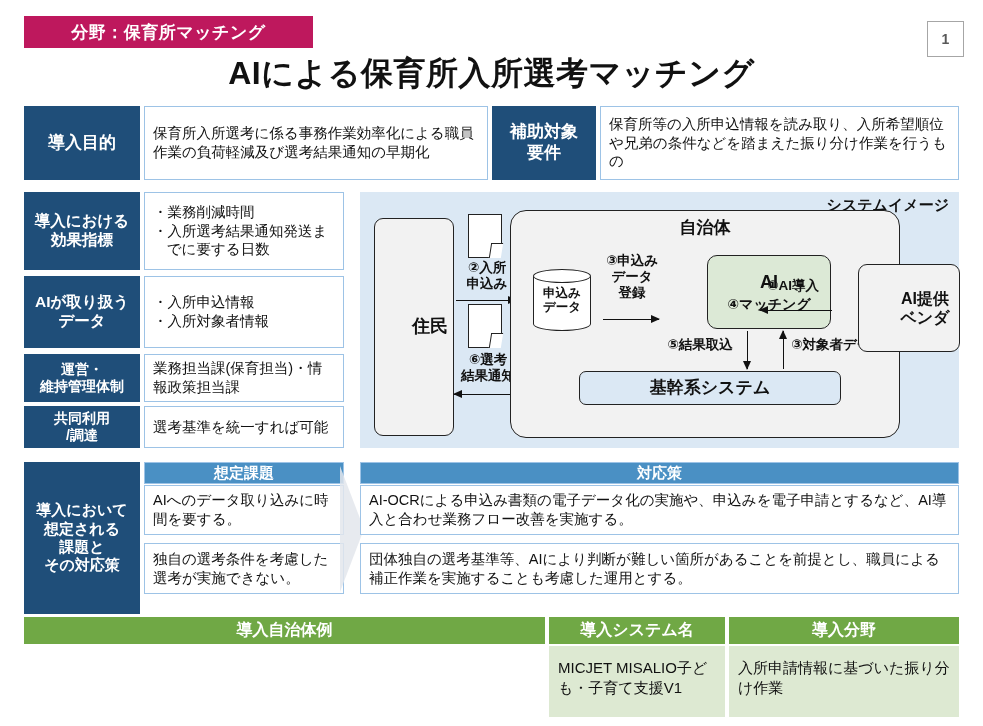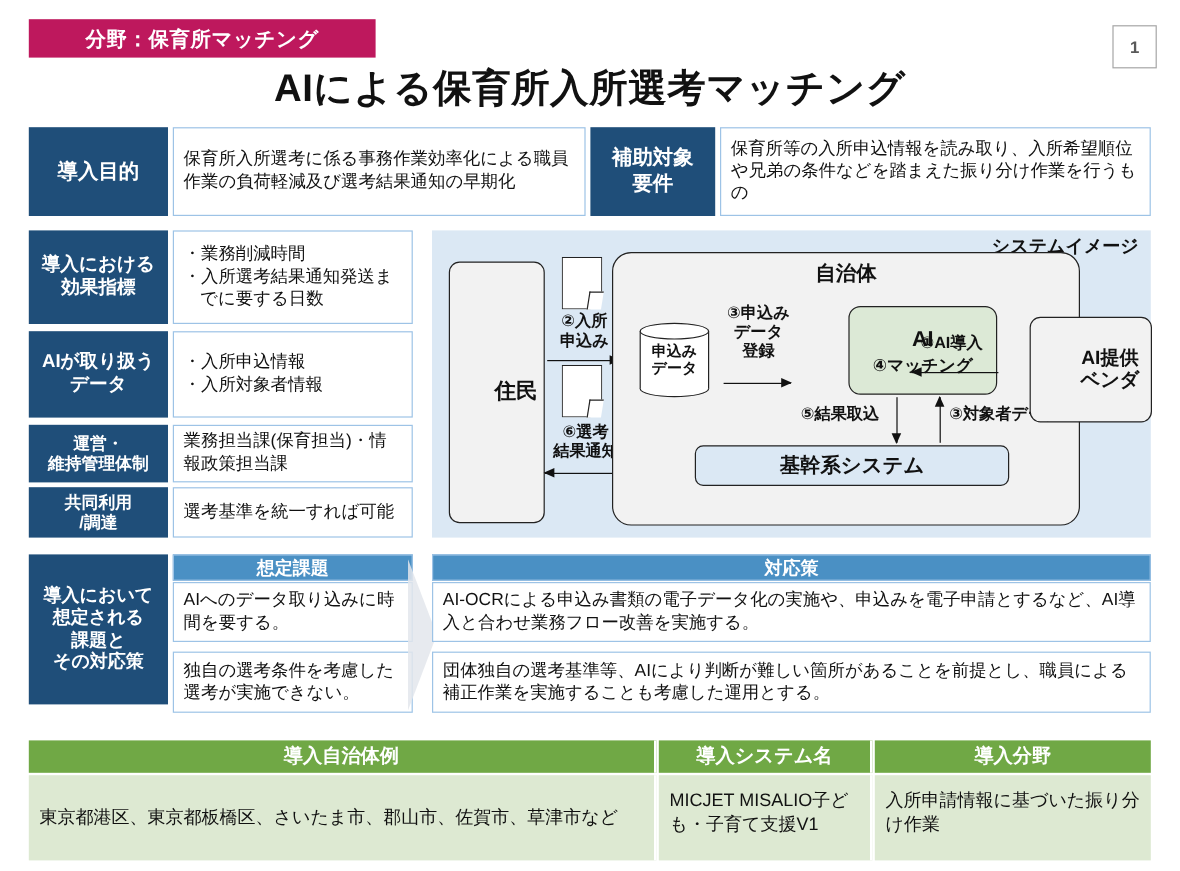--- a/index.html
+++ b/index.html
@@ -52,21 +52,21 @@
   #kpi-label{position:absolute;left:24px;top:192px;width:116px;height:78px;font-size:15.5px;}
   #kpi-value{position:absolute;left:144px;top:192px;width:200px;height:78px;font-size:14.5px;}
   #data-label{position:absolute;left:24px;top:276px;width:116px;height:72px;font-size:15.5px;}
   #data-value{position:absolute;left:144px;top:276px;width:200px;height:72px;font-size:14.5px;}
   #ops-label{position:absolute;left:24px;top:354px;width:116px;height:48px;font-size:14px;}
   #ops-value{position:absolute;left:144px;top:354px;width:200px;height:48px;font-size:14.5px;}
   #share-label{position:absolute;left:24px;top:406px;width:116px;height:42px;font-size:14px;}
   #share-value{position:absolute;left:144px;top:406px;width:200px;height:42px;font-size:14.5px;}
 
   
-  #issue-label{position:absolute;left:24px;top:462px;width:116px;height:125px;font-size:15px;justify-content:center;}
+  #issue-label{position:absolute;left:24px;top:462px;width:116px;height:152px;font-size:15px;justify-content:center;}
   .sub-head{
     background:#4A90C4;color:#fff;font-weight:bold;font-size:15px;
     display:flex;align-items:center;justify-content:center;
     border:1px solid #9DC3E6;box-sizing:border-box;
   }
   #issue-head{position:absolute;left:144px;top:462px;width:200px;height:22px;}
   #issue-1{position:absolute;left:144px;top:485px;width:200px;height:50px;font-size:14.5px;}
   #issue-2{position:absolute;left:144px;top:543px;width:200px;height:51px;font-size:14.5px;}
   #measure-head{position:absolute;left:360px;top:462px;width:599px;height:22px;}
   #measure-1{position:absolute;left:360px;top:485px;width:599px;height:50px;font-size:14.5px;}
@@ -335,23 +335,20 @@
   </div>
   <div class="val" id="measure-1">
     <span class="inner">AI-OCRによる申込み書類の電子データ化の実施や、申込みを電子申請とするなど、AI導入と合わせ業務フロー改善を実施する。</span>
   </div>
 
   <div id="bottom-table">
     <div class="th" id="th-1">導入自治体例</div>
     <div class="th" id="th-2">導入システム名</div>
     <div class="th" id="th-3">導入分野</div>
 
-    <div class="td" id="td-1">
-      <span class="inner">東京都港区、東京都板橋区、さいたま市、郡山市、佐賀市、草津市など</span>
-    </div>
     <div class="td" id="td-2">
       <span class="inner">MICJET MISALIO子ども・子育て支援V1</span>
     </div>
     <div class="td" id="td-3">
       <span class="inner">入所申請情報に基づいた振り分け作業</span>
     </div>
   </div>
 
 </div>
 

